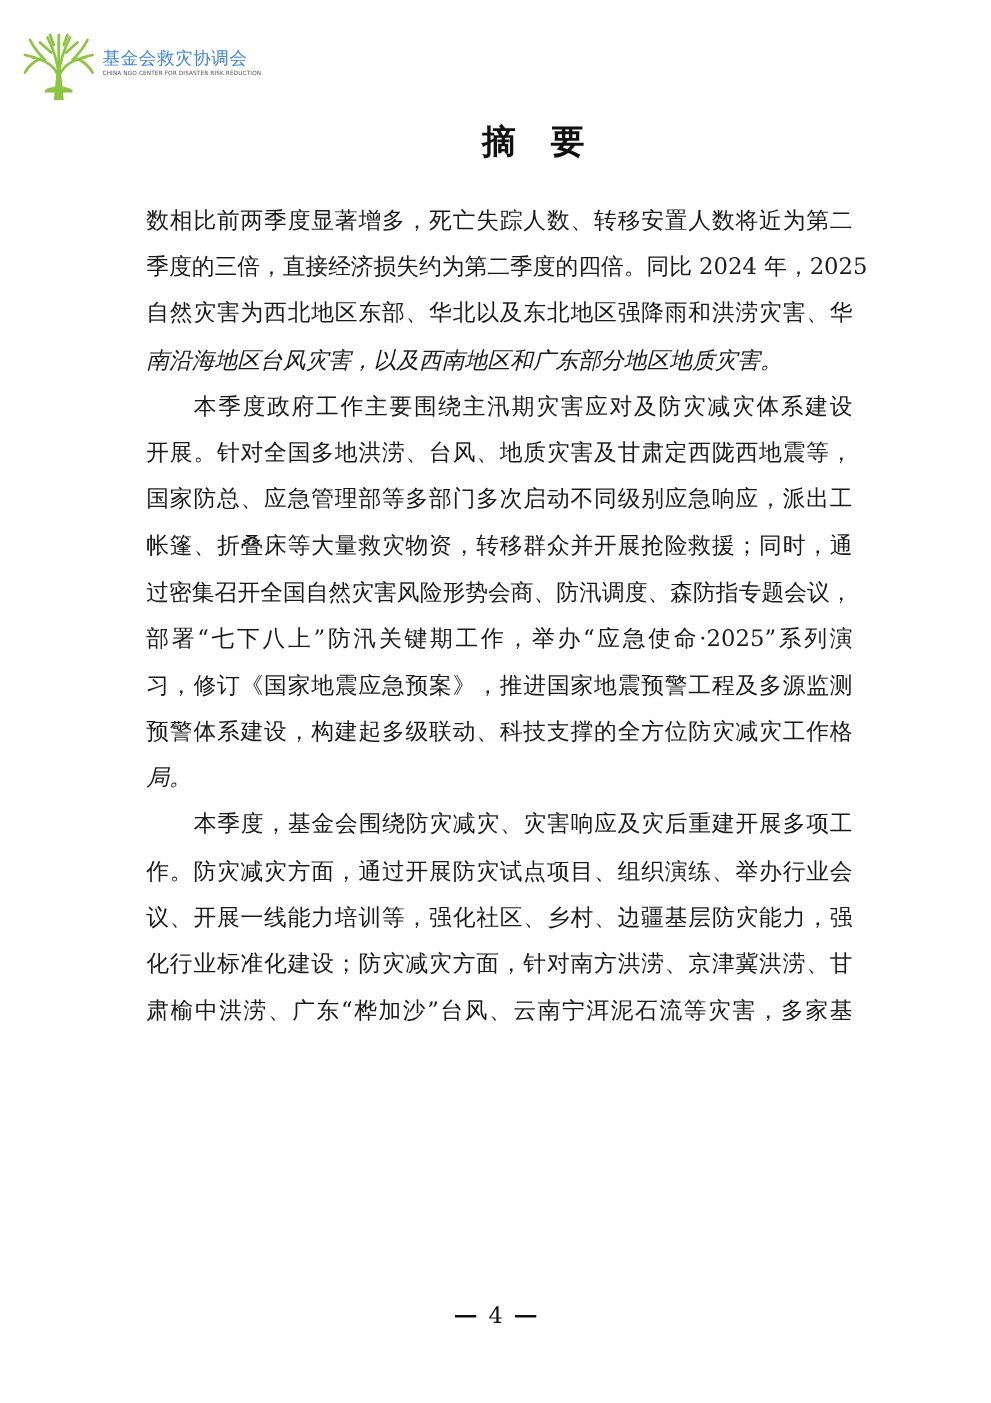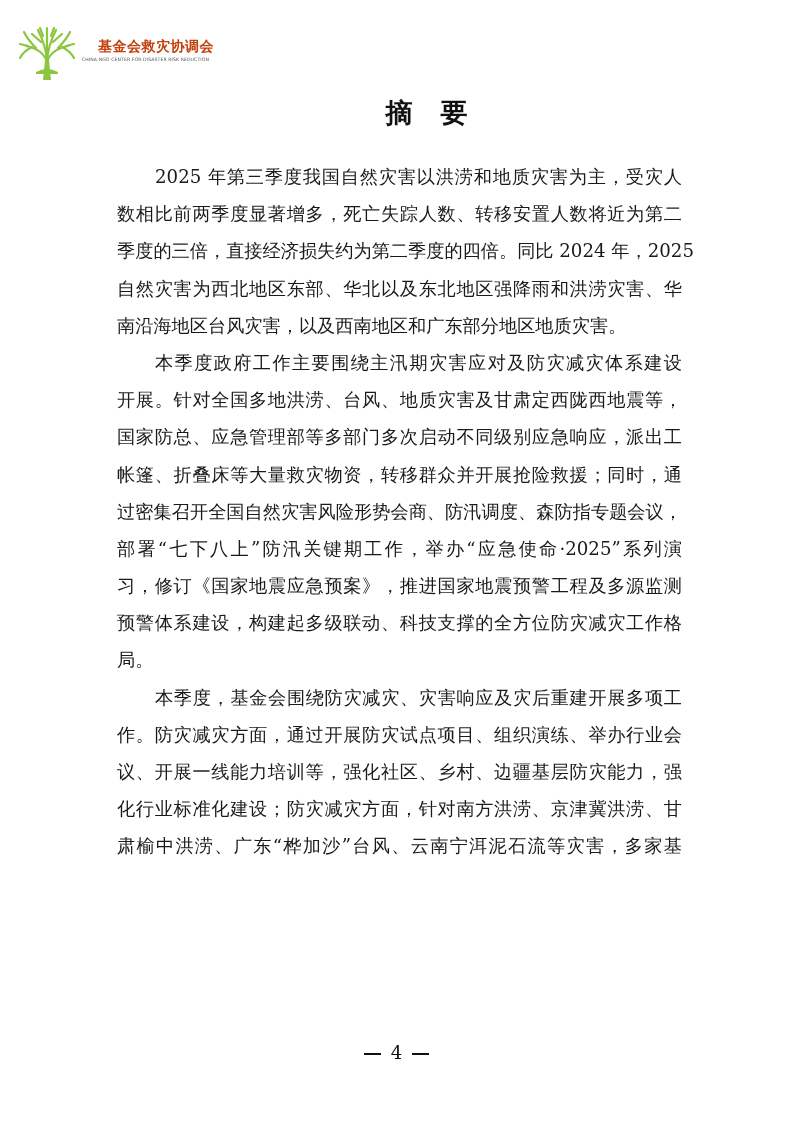--- a/index.html
+++ b/index.html
@@ -1,31 +1,31 @@
 <!DOCTYPE html>
 <html><head>
 <meta charset="utf-8">
 <style>
   html, body { margin: 0; padding: 0; background: #ffffff; }
   body { width: 793px; height: 1122px; position: relative; overflow: hidden;
          font-family: "DejaVu Serif", "Liberation Serif", serif; color: #1a1a1a; }
   .logo { position: absolute; left: 16px; top: 24px; width: 200px; height: 56px; }
   .logo svg { position: absolute; left: 0; top: 0; }
-  .logo-cn { position: absolute; left: 82px; top: 14px; font-family: "DejaVu Sans", sans-serif;
-             font-size: 14px; font-weight: bold; color: #c2410c; letter-spacing: 0.5px; white-space: nowrap; }
+  .logo-cn { position: absolute; left: 66px; top: 14px; font-family: "DejaVu Sans", sans-serif;
+             font-size: 14px; font-weight: normal; color: #3b82f6; letter-spacing: 0.5px; white-space: nowrap; }
   .logo-en { position: absolute; left: 66px; top: 33px; font-family: "DejaVu Sans", sans-serif;
              font-size: 4.6px; color: #555; white-space: nowrap; letter-spacing: 0.1px; }
   .title { position: absolute; left: 0; width: 793px; top: 95px; text-align: center;
            font-family: "DejaVu Sans", sans-serif; font-weight: bold; font-size: 27px; color: #111;
            letter-spacing: 28px; text-indent: 28px; margin-left: 30px; }
   .body { position: absolute; left: 117px; width: 565px; top: 158px; }
   .line { height: 37.2px; line-height: 37.2px; font-size: 18.2px; white-space: nowrap;
           text-align: justify; text-align-last: justify; }
   .line.indent { padding-left: 38px; }
-  .line.last { text-align-last: left; }
+  .line.last { text-align-last: left; font-style: italic; }
   .page-num { position: absolute; left: 0; width: 793px; top: 1042px; text-align: center;
               font-size: 18px; color: #111; }
   .page-num .dash { display: inline-block; width: 17px; height: 2px; background: #111; vertical-align: middle; margin: 0 10px; }
 </style>
 </head>
 <body>
 
 <div class="logo">
   <svg width="62" height="56" viewBox="0 0 62 56">
     <g fill="#8cc63f" stroke="#8cc63f">
@@ -51,21 +51,20 @@
     </g>
   </svg>
   <div class="logo-cn">基金会救灾协调会</div>
   <div class="logo-en">CHINA NGO CENTER FOR DISASTER RISK REDUCTION</div>
 </div>
 
 <div class="title">摘要</div>
 
 <div class="body">
   <div>
-    <div class="line indent">2025 年第三季度我国自然灾害以洪涝和地质灾害为主，受灾人</div>
     <div class="line">数相比前两季度显著增多，死亡失踪人数、转移安置人数将近为第二</div>
     <div class="line">季度的三倍，直接经济损失约为第二季度的四倍。同比 2024 年，2025</div>
     <div class="line">自然灾害为西北地区东部、华北以及东北地区强降雨和洪涝灾害、华</div>
     <div class="line last">南沿海地区台风灾害，以及西南地区和广东部分地区地质灾害。</div>
   </div>
   <div>
     <div class="line indent">本季度政府工作主要围绕主汛期灾害应对及防灾减灾体系建设</div>
     <div class="line">开展。针对全国多地洪涝、台风、地质灾害及甘肃定西陇西地震等，</div>
     <div class="line">国家防总、应急管理部等多部门多次启动不同级别应急响应，派出工</div>
     <div class="line">帐篷、折叠床等大量救灾物资，转移群众并开展抢险救援；同时，通</div>

